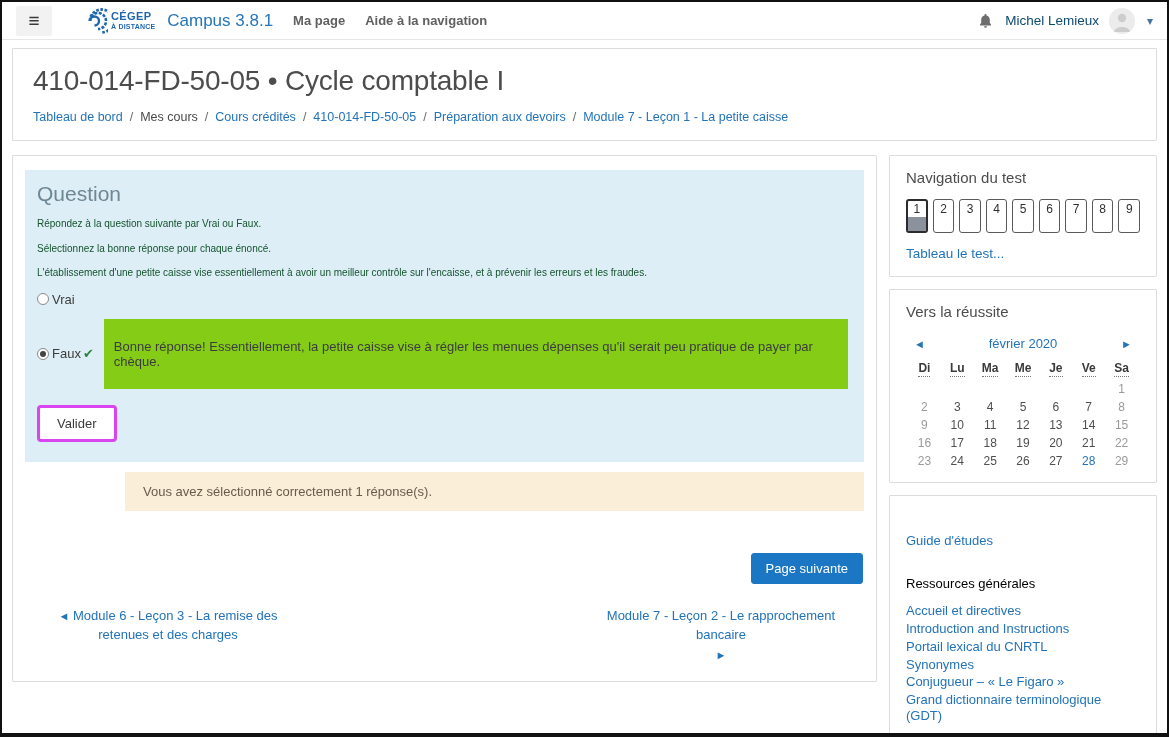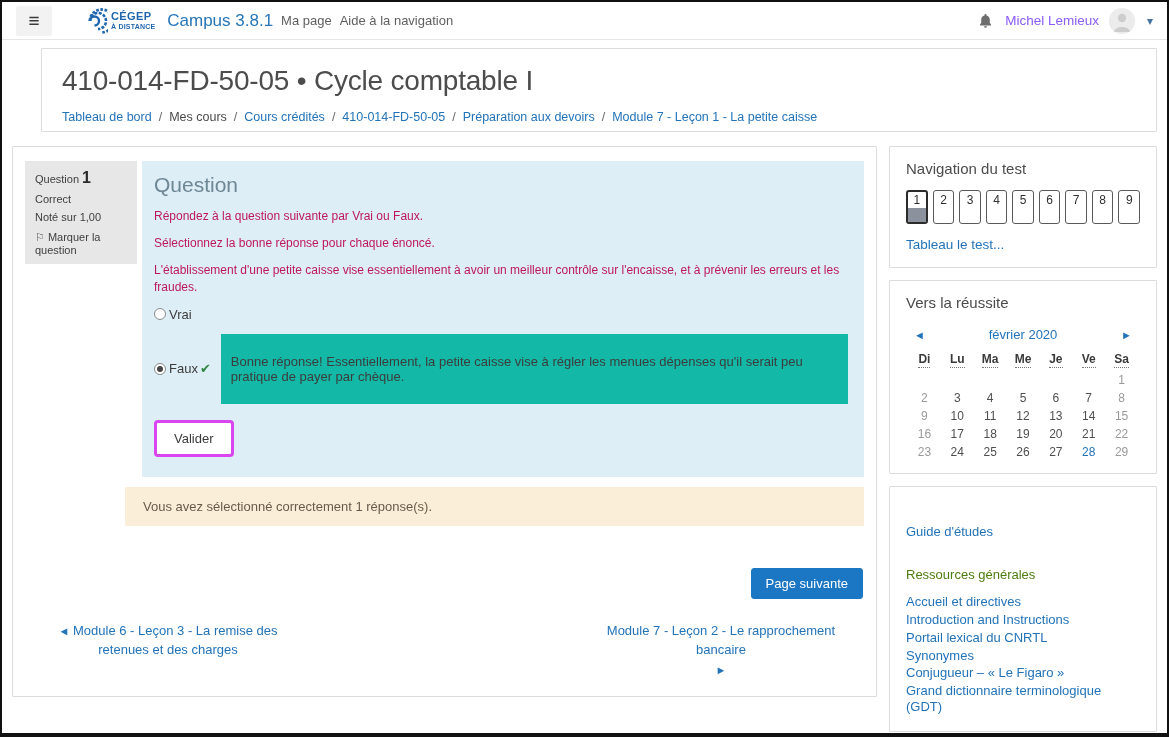--- a/index.html
+++ b/index.html
@@ -7,55 +7,55 @@
   .frame { width: 1169px; height: 737px; border: 2px solid #111; border-bottom-width: 4px; background: #fff; overflow: hidden; position: relative; }
 
   
   .navbar { height: 38px; display: flex; align-items: center; padding: 0 14px; border-bottom: 1px solid #e6e6e6; background: #fff; }
   .hamburger { width: 36px; height: 30px; background: #f2f2f2; border: none; border-radius: 2px; font-size: 19px; color: #3a3a3a; line-height: 28px; text-align: center; cursor: pointer; }
   .logo { display: flex; align-items: center; margin-left: 20px; cursor: pointer; }
   .logo-text { margin-left: 3px; color: #1f66ae; font-weight: bold; line-height: 1.05; }
   .logo-line1 { font-size: 11px; letter-spacing: .4px; }
   .logo-line2 { font-size: 7px; letter-spacing: .2px; }
   .app-name { margin-left: 12px; font-size: 17px; color: #2676b8; cursor: pointer; }
-  .nav-link { margin-left: 8px; font-size: 13px; color: #5f5f5f; cursor: pointer; }
+  .nav-link { margin-left: 20px; font-size: 13px; color: #5f5f5f; cursor: pointer; font-weight: bold; }
   .nav-spacer { flex: 1; }
   .bell { margin-right: 12px; cursor: pointer; line-height: 0; }
-  .user-name { font-size: 13.5px; color: #8b5cf6; margin-right: 10px; cursor: pointer; }
+  .user-name { font-size: 13.5px; color: #0c4a6e; margin-right: 10px; cursor: pointer; }
   .avatar { width: 26px; height: 26px; border-radius: 50%; background: #ececec; overflow: hidden; cursor: pointer; line-height: 0; }
   .caret { margin-left: 12px; color: #44749f; font-size: 12px; cursor: pointer; }
 
   
   .page { padding: 8px 10px 0 10px; }
   .card { background: #fff; border: 1px solid #dcdcdc; border-radius: 1px; }
-  .header-card { padding: 16px 20px 7px 20px; margin-bottom: 14px; margin-left: 29px; }
+  .header-card { padding: 16px 20px 16px 20px; margin-bottom: 14px; }
   .page-title { font-size: 28px; font-weight: 300; color: #4c4c4c; letter-spacing: -.2px; }
   .breadcrumb { margin-top: 13px; font-size: 12.5px; color: #6a6a6a; }
   .breadcrumb a { color: #2373b9; text-decoration: none; cursor: pointer; }
   .breadcrumb .plain { color: #4a4a4a; }
   .breadcrumb .sep { margin: 0 7px; color: #6a6a6a; }
 
   .content-row { display: flex; gap: 12px; align-items: flex-start; }
   .main-card { flex: 1; padding: 14px 12px 14px 12px; }
 
   .question-row { display: flex; gap: 5px; }
   .qinfo { width: 112px; background: #e7e7e7; padding: 8px 10px; font-size: 11px; color: #3e3e3e; align-self: flex-start; }
   .qinfo-number { font-size: 16px; font-weight: bold; color: #2b2b2b; }
   .qinfo-line { margin-top: 6px; }
   .qinfo-flag { margin-top: 8px; cursor: pointer; }
   .flag-glyph { color: #5a5a5a; margin-right: 3px; }
 
   .qcontent { flex: 1; background: #ddeef6; padding: 12px 16px 20px 12px; }
   .qcontent h2 { font-size: 21px; font-weight: 300; color: #6e8794; margin-bottom: 10px; }
-  .qcontent p { font-size: 12px; color: #be185d; margin: 11px 0; line-height: 1.35; }
+  .qcontent p { font-size: 10px; color: #14532d; margin: 11px 0; line-height: 1.35; }
   .option { display: flex; align-items: center; font-size: 13px; color: #3c3c3c; margin-top: 12px; cursor: pointer; }
   .radio { width: 12px; height: 12px; border: 1px solid #8a8a8a; border-radius: 50%; background: #fff; margin-right: 3px; flex: none; position: relative; }
   .radio.checked::after { content: ""; position: absolute; left: 2px; top: 2px; width: 6px; height: 6px; border-radius: 50%; background: #444; }
   .check-icon { color: #2e8540; font-size: 13px; margin-left: 2px; }
-  .feedback-highlight { background: #14b8a6; padding: 20px 10px; margin-left: 10px; color: #3c3c3c; }
+  .feedback-highlight { background: #84cc16; padding: 20px 10px; margin-left: 10px; color: #3c3c3c; }
   .btn-secondary { margin-top: 16px; background: #fff; border: 3px solid #d946ef; border-radius: 4px; padding: 8px 17px; font-size: 13px; color: #3a3a3a; cursor: pointer; font-family: inherit; }
 
   .result-box { margin: 10px 0 0 100px; background: #fbeed8; padding: 12px 18px; font-size: 13px; color: #665c4b; }
 
   .next-row { text-align: right; margin-top: 42px; padding-right: 1px; }
   .btn-primary { background: #1b76c3; color: #fff; border: 1px solid #1b76c3; border-radius: 3px; padding: 7px 14px; font-size: 13px; cursor: pointer; font-family: inherit; }
 
   .bottom-nav { display: flex; justify-content: space-between; align-items: flex-start; margin-top: 22px; padding: 0 12px 4px 12px; }
   .nav-jump-link { width: 262px; text-align: center; font-size: 13px; color: #2373b9; line-height: 1.5; text-decoration: none; cursor: pointer; }
   .nav-arrow { font-size: 11px; }
@@ -82,21 +82,21 @@
   .cal-head { display: flex; align-items: center; justify-content: space-between; font-size: 13px; color: #2373b9; margin-bottom: 10px; padding: 0 6px; }
   .cal-head .arr { cursor: pointer; font-size: 11px; }
   .cal-grid { display: grid; grid-template-columns: repeat(7, 1fr); row-gap: 4px; text-align: center; }
   .cal-dh { font-size: 12px; font-weight: bold; color: #3a3a3a; padding-bottom: 3px; }
   .cal-dh span { border-bottom: 1px dotted #777; padding-bottom: 1px; }
   .cal-d { font-size: 12px; color: #4f4f4f; line-height: 14px; }
   .cal-d.we { color: #9a9a9a; }
   .cal-d.evt { color: #2373b9; cursor: pointer; }
 
   .res-guide { display: inline-block; margin-top: 24px; font-size: 13px; color: #2373b9; text-decoration: none; cursor: pointer; }
-  .res-subtitle { margin-top: 27px; font-size: 13px; color: #4d7c0f; }
+  .res-subtitle { margin-top: 27px; font-size: 13px; color: #000000; }
   .res-list { margin-top: 12px; }
   .res-list a { display: block; font-size: 13px; color: #2373b9; text-decoration: none; line-height: 1.22; margin-bottom: 2px; cursor: pointer; }
 </style>
 </head>
 <body>
 
 <div class="frame">
 
   <div class="navbar">
     <button class="hamburger">≡</button>
@@ -139,26 +139,20 @@
       <h1 class="page-title">410-014-FD-50-05 • Cycle comptable I</h1>
       <div class="breadcrumb">
         <a>Tableau de bord</a><span class="sep">/</span><span class="plain">Mes cours</span><span class="sep">/</span><a>Cours crédités</a><span class="sep">/</span><a>410-014-FD-50-05</a><span class="sep">/</span><a>Préparation aux devoirs</a><span class="sep">/</span><a>Module 7 - Leçon 1 - La petite caisse</a>
       </div>
     </div>
 
     <div class="content-row">
 
       <div class="card main-card">
         <div class="question-row">
-          <div class="qinfo">
-            <div><span>Question</span> <span class="qinfo-number">1</span></div>
-            <div class="qinfo-line">Correct</div>
-            <div class="qinfo-line">Noté sur 1,00</div>
-            <div class="qinfo-flag"><span class="flag-glyph">⚐</span><span>Marquer la question</span></div>
-          </div>
 
           <div class="qcontent">
             <h2>Question</h2>
             <p>Répondez à la question suivante par Vrai ou Faux.</p>
             <p>Sélectionnez la bonne réponse pour chaque énoncé.</p>
             <p>L'établissement d'une petite caisse vise essentiellement à avoir un meilleur contrôle sur l'encaisse, et à prévenir les erreurs et les fraudes.</p>
 
             <div class="option">
               <span class="radio"></span>
               <span>Vrai</span>

